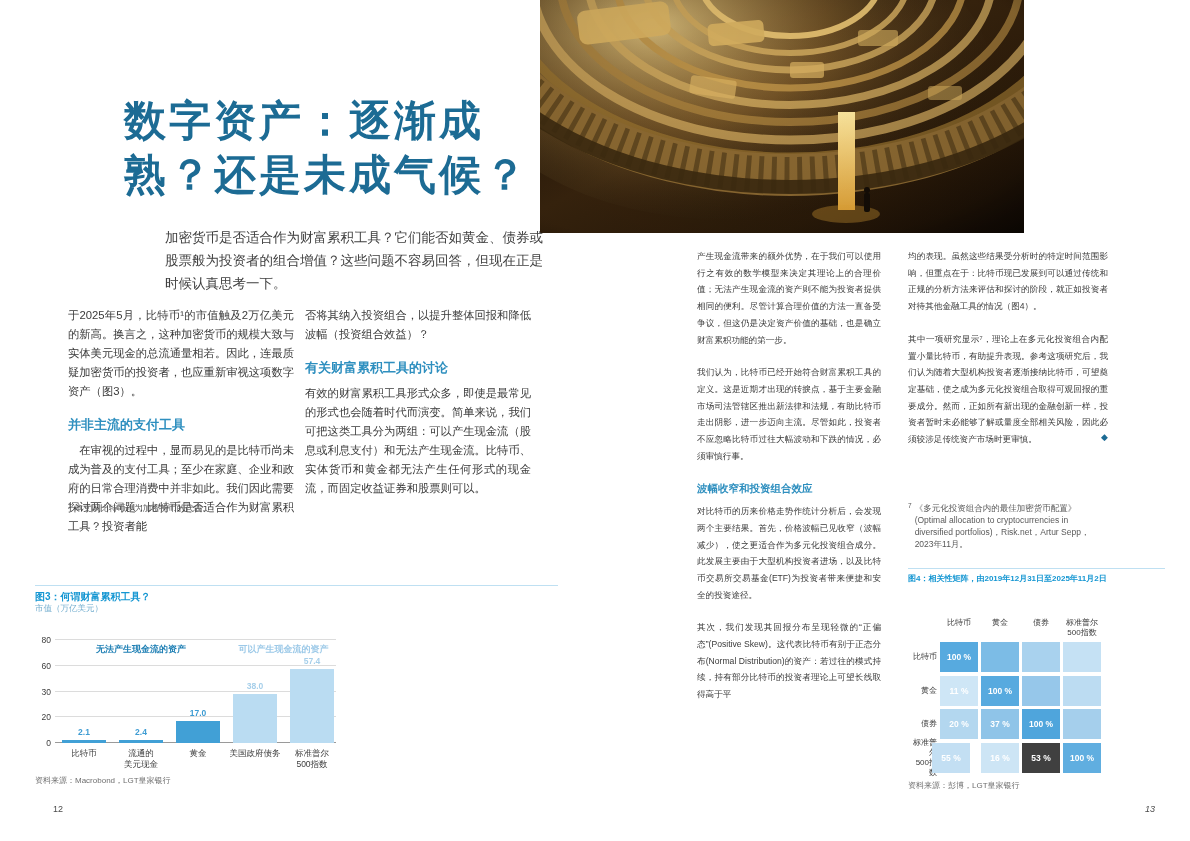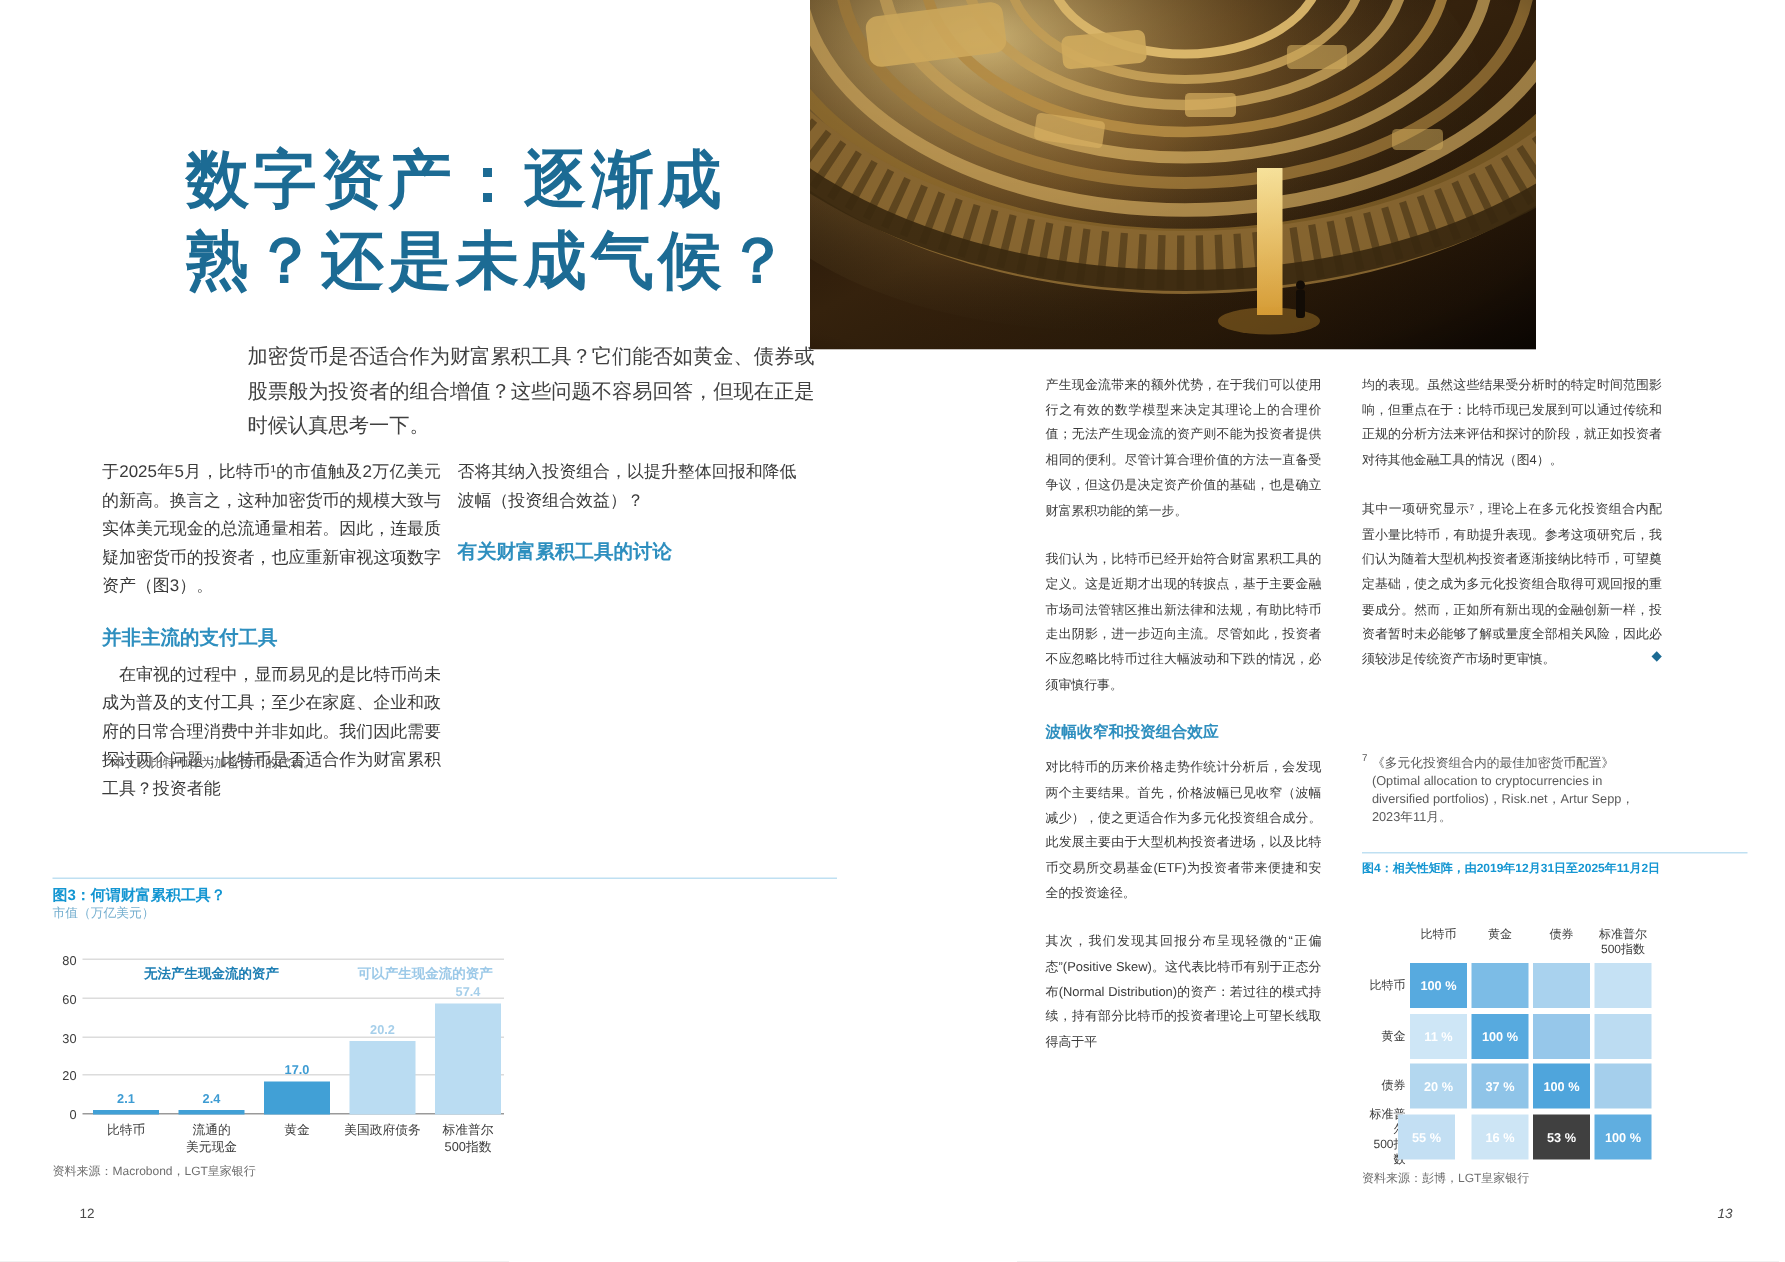--- a/index.html
+++ b/index.html
@@ -134,20 +134,21 @@
 
   <div class="abs col p12-col1">
     <p>于2025年5月，比特币¹的市值触及2万亿美元的新高。换言之，这种加密货币的规模大致与实体美元现金的总流通量相若。因此，连最质疑加密货币的投资者，也应重新审视这项数字资产（图3）。</p>
     <div class="h-blue">并非主流的支付工具</div>
     <p class="indent1">在审视的过程中，显而易见的是比特币尚未成为普及的支付工具；至少在家庭、企业和政府的日常合理消费中并非如此。我们因此需要探讨两个问题：比特币是否适合作为财富累积工具？投资者能</p>
   </div>
 
   <div class="abs col p12-col2">
     <p>否将其纳入投资组合，以提升整体回报和降低波幅（投资组合效益）？</p>
     <div class="h-blue">有关财富累积工具的讨论</div>
+    <p>有效的财富累积工具形式众多，即使是最常见的形式也会随着时代而演变。简单来说，我们可把这类工具分为两组：可以产生现金流（股息或利息支付）和无法产生现金流。比特币、实体货币和黄金都无法产生任何形式的现金流，而固定收益证券和股票则可以。</p>
   </div>
 
   <div class="abs footnote fn1">
     <span class="fn-mark">1</span>
     <span>本文以比特币作为加密货币的代表。</span>
   </div>
 
   <div class="abs fig3">
     <div class="figrule"></div>
     <div class="figtitle">图3：何谓财富累积工具？</div>
@@ -163,21 +164,21 @@
         <div class="ytick" style="left: -20px; bottom: 72.25px;">60</div>
         <div class="gl" style="bottom: 103px;"></div>
         <div class="ytick" style="left: -20px; bottom: 98px;">80</div>
         <div class="bar" style="left: 7px; height: 2.70375px; background: rgb(65, 160, 214);"></div>
         <div class="bval" style="left: 1px; bottom: 5.70375px; color: rgb(62, 156, 211);">2.1</div>
         <div class="bar" style="left: 64px; height: 3.09px; background: rgb(65, 160, 214);"></div>
         <div class="bval" style="left: 58px; bottom: 6.09px; color: rgb(62, 156, 211);">2.4</div>
         <div class="bar" style="left: 121px; height: 21.8875px; background: rgb(65, 160, 214);"></div>
         <div class="bval" style="left: 115px; bottom: 24.8875px; color: rgb(62, 156, 211);">17.0</div>
         <div class="bar" style="left: 178px; height: 48.925px; background: rgb(186, 220, 242);"></div>
-        <div class="bval" style="left: 172px; bottom: 51.925px; color: rgb(166, 207, 234);">20.2</div>
+        <div class="bval" style="left: 172px; bottom: 51.925px; color: rgb(166, 207, 234);">38.0</div>
         <div class="bar" style="left: 235px; height: 73.9025px; background: rgb(186, 220, 242);"></div>
         <div class="bval" style="left: 229px; bottom: 76.9025px; color: rgb(166, 207, 234);">57.4</div>
         <div class="gplabel" style="left: 16px; color: rgb(30, 127, 180);">无法产生现金流的资产</div>
         <div class="gplabel" style="left: 158.5px; color: rgb(156, 201, 232);">可以产生现金流的资产</div>
       </div>
     <div class="fig3-xlabels">
         <div class="xlab" style="left: -7px;">比特币</div>
         <div class="xlab" style="left: 50px;">流通的
 美元现金</div>
         <div class="xlab" style="left: 107px;">黄金</div>

